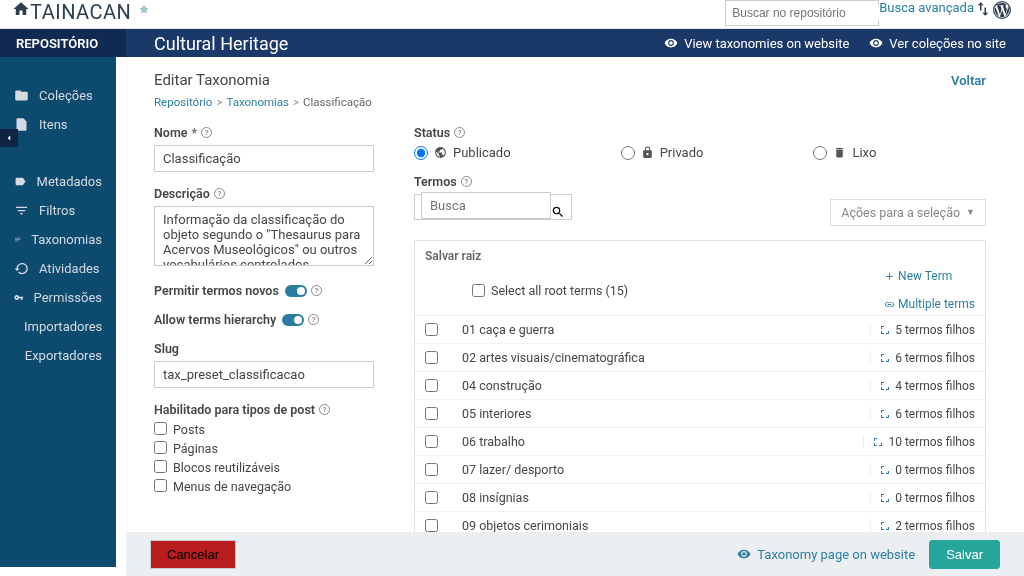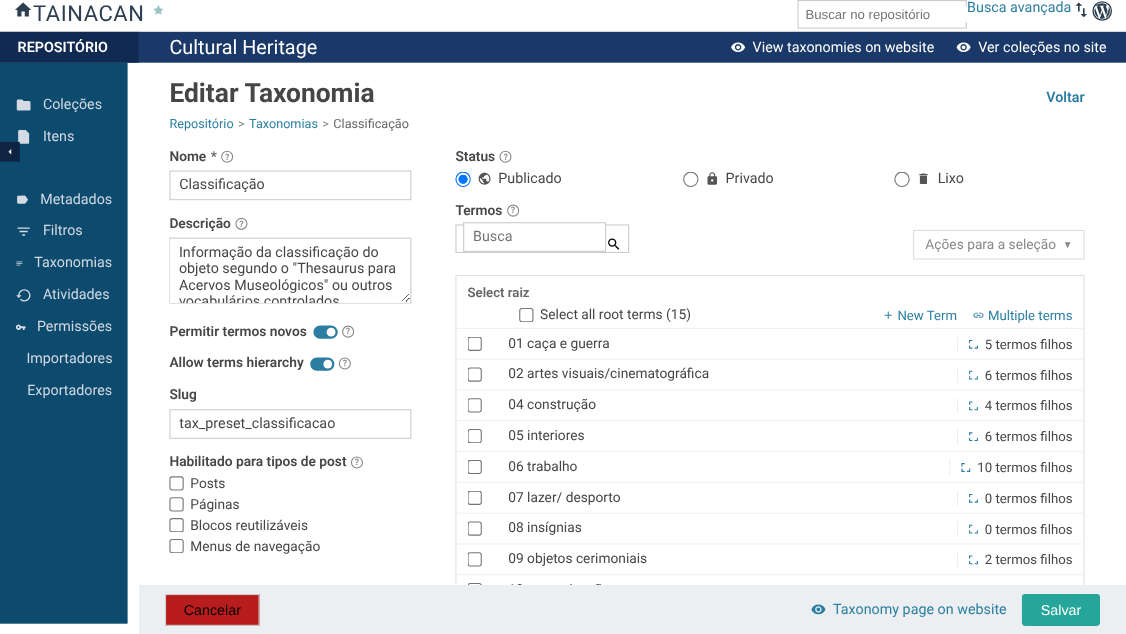--- a/index.html
+++ b/index.html
@@ -21,21 +21,21 @@
 .header2 .right-links a { color: #fff; display: flex; align-items: center; gap: 6px; font-size: 13px; }
 .eye-icn { width: 14px; height: 14px; fill: #fff; }
 .main { display: flex; height: calc(576px - 38px - 28px); }
 .sidebar { width: 116px; background: #0c4a6e; color: #d4dae3; padding-top: 24px; position: relative; }
 .sidebar-item { display: flex; align-items: center; gap: 10px; padding: 7px 14px; font-size: 13px; cursor: pointer; }
 .sidebar-item .sicn { width: 15px; height: 15px; fill: #d4dae3; }
 .sidebar-collapse { position: absolute; left: 0; top: 72px; background: #0f2342; width: 18px; height: 18px; display: flex; align-items: center; justify-content: center; }
 .sidebar-collapse svg { width: 10px; height: 10px; fill: #fff; }
 .content { flex: 1; padding: 14px 38px 0 38px; overflow-y: auto; position: relative; }
 .page-title-row { display: flex; align-items: baseline; justify-content: space-between; margin-bottom: 6px; }
-.page-title { font-size: 24px; font-weight: 700; color: #454647; }
+.page-title { font-size: 15px; font-weight: 400; color: #454647; }
 .back-link { color: #2b7ea1; font-size: 13px; font-weight: 600; }
 .breadcrumb { font-size: 11.5px; color: #2b7ea1; margin-bottom: 16px; }
 .breadcrumb .sep { color: #888; margin: 0 4px; }
 .breadcrumb .current { color: #666; }
 .form-cols { display: flex; gap: 40px; }
 .col-left { width: 220px; }
 .col-right { flex: 1; }
 .fld { margin-bottom: 14px; }
 .fld-label { font-size: 12.5px; font-weight: 600; color: #454647; margin-bottom: 5px; display: flex; align-items: center; gap: 4px; }
 .req { color: #666; }
@@ -51,21 +51,21 @@
 .status-icn { width: 13px; height: 13px; fill: #555; }
 .terms-search { border: 1px solid #ccc; width: 158px; height: 26px; display: flex; align-items: flex-end; padding: 0 6px; margin-bottom: 10px; }
 .terms-search input { border: none; outline: none; flex: 1; font-size: 12px; }
 .terms-toolbar { display: flex; justify-content: space-between; align-items: center; margin-bottom: 10px; }
 .actions-dd { border: 1px solid #ddd; padding: 5px 10px; font-size: 12.5px; color: #888; display: flex; align-items: center; gap: 6px; }
 .terms-box { border: 1px solid #e0e0e0; }
 .terms-header { padding: 8px 10px 4px 10px; }
 .terms-header .thlabel { font-size: 12px; font-weight: 600; color: #666; }
 .terms-header .throw { display: flex; justify-content: space-between; margin-top: 6px; padding-left: 47px; }
 .terms-header .sel-all { display: flex; align-items: center; gap: 6px; font-size: 12.5px; }
-.terms-header .links { display: flex; gap: 14px; font-size: 12px; color: #2b7ea1; }
+.terms-header .links { display: flex; gap: 14px; font-size: 12px; color: #2b7ea1; flex-direction: column; }
 .terms-header .links span { display: flex; align-items: center; gap: 3px; }
 .term-row { display: flex; align-items: center; padding: 6px 10px; border-top: 1px solid #f0f0f0; font-size: 12.5px; }
 .term-row .tname { flex: 1; display: flex; align-items: center; gap: 24px; }
 .term-row .tcount { display: flex; align-items: center; gap: 4px; color: #454647; font-size: 12px; border-left: 1px solid #eee; padding-left: 8px; }
 .child-icn { width: 12px; height: 12px; fill: #2b7ea1; }
 .plus-icn { width: 11px; height: 11px; fill: #2b7ea1; }
 .link-icn { width: 11px; height: 11px; fill: #2b7ea1; }
 .footer { position: fixed; bottom: 0; left: 126px; right: 0; height: 44px; background: #eceff1; display: flex; align-items: center; padding: 0 24px; gap: 14px; }
 .btn { padding: 6px 16px; font-size: 13px; border: 1px solid #ccc; background: #b91c1c; cursor: pointer; }
 .btn.primary { background: #26a69a; color: #fff; border-color: #26a69a; border-radius: 3px; }
@@ -301,21 +301,21 @@
                 </svg>
             </div>
             <div class="actions-dd">
                 <span>Ações para a seleção</span> 
                 <span style="font-size:9px">▼</span>
               </div>
           </div>
 
           <div class="terms-box">
             <div class="terms-header">
-              <div class="thlabel">Select raiz</div>
+              <div class="thlabel">Salvar raiz</div>
               <div class="throw">
                 <label class="sel-all">
                     <input type="checkbox" style=""> 
                     <span>Select all root terms  (15)</span>
                   </label>
                 <div class="links">
                   <span>
                       <svg class="plus-icn" viewBox="0 0 24 24">
                         <path d="M19 13h-6v6h-2v-6H5v-2h6V5h2v6h6v2z"></path>
                       </svg>

